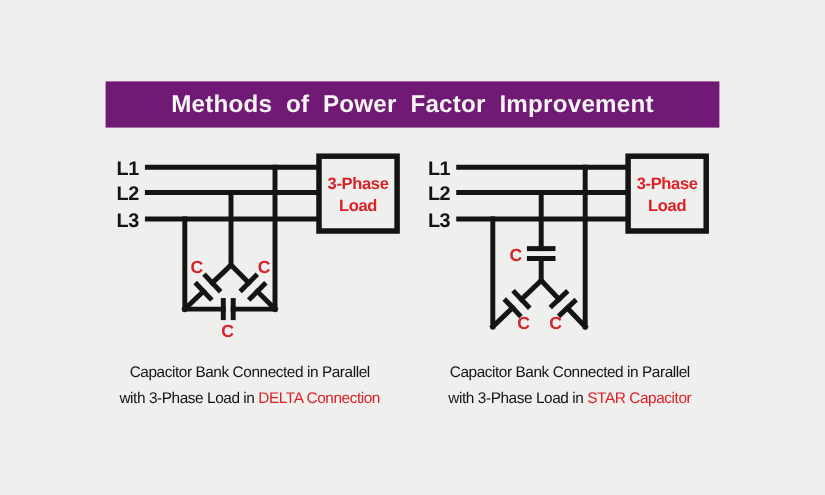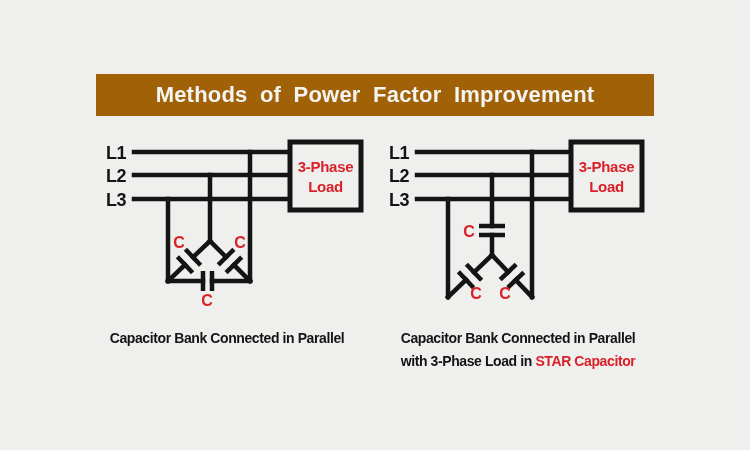--- a/index.html
+++ b/index.html
@@ -3,37 +3,37 @@
 <meta charset="utf-8">
 <style>
   html,body { margin:0; padding:0; background:#efefed; }
   .stage {
     position:relative; width:750px; height:450px;
     background:#efefed; overflow:hidden;
     font-family:"Liberation Sans", sans-serif;
   }
   .title-bar {
     position:absolute; left:96px; top:74px; width:558px; height:42px;
-    background:#a16207; display:flex; align-items:center; justify-content:center;
+    background:#701a75; display:flex; align-items:center; justify-content:center;
   }
   .title-bar .title-text {
     color:#f4f4f3; font-weight:bold; font-size:22px;
     word-spacing:0.28em; letter-spacing:0.2px; white-space:nowrap;
   }
   svg.diagram { position:absolute; overflow:visible; }
   .wire  { stroke:#141414; stroke-width:4.5; fill:none; stroke-linecap:square; }
   .plate { stroke:#141414; stroke-width:4.5; fill:none; stroke-linecap:butt; }
   .loadbox { fill:#efefed; stroke:#141414; stroke-width:5; }
   svg text { font-family:"Liberation Sans", sans-serif; font-weight:bold; }
   .phase-label { font-size:18px; fill:#141414; letter-spacing:-0.5px; }
   .load-label  { font-size:15px; fill:#da2128; text-anchor:middle; letter-spacing:-0.3px; }
   .cap-label   { font-size:16px; fill:#da2128; text-anchor:middle; }
   .caption {
     position:absolute; top:327px; width:300px; text-align:center;
-    font-weight:bold; font-size:14px; line-height:23px;
+    font-weight:normal; font-size:14px; line-height:23px;
     color:#141414; letter-spacing:-0.4px;
   }
   .caption .hl { color:#da2128; }
 </style>
 </head>
 <body>
 
 <div class="stage">
 
   <div class="title-bar">
@@ -140,20 +140,21 @@
       </g>
 
       <text class="cap-label" x="469" y="237">C</text>
       <text class="cap-label" x="476" y="299">C</text>
       <text class="cap-label" x="505" y="299">C</text>
     </g>
   </svg>
 
   <div class="caption" style="left:77px;">
     <div>Capacitor Bank Connected in Parallel</div>
+    <div><span>with 3-Phase Load in</span> <span class="hl">DELTA Connection</span></div>
   </div>
 
   <div class="caption" style="left:368px;">
     <div>Capacitor Bank Connected in Parallel</div>
     <div><span>with 3-Phase Load in</span> <span class="hl">STAR Capacitor</span></div>
   </div>
 
 </div>
 
 </body></html>

